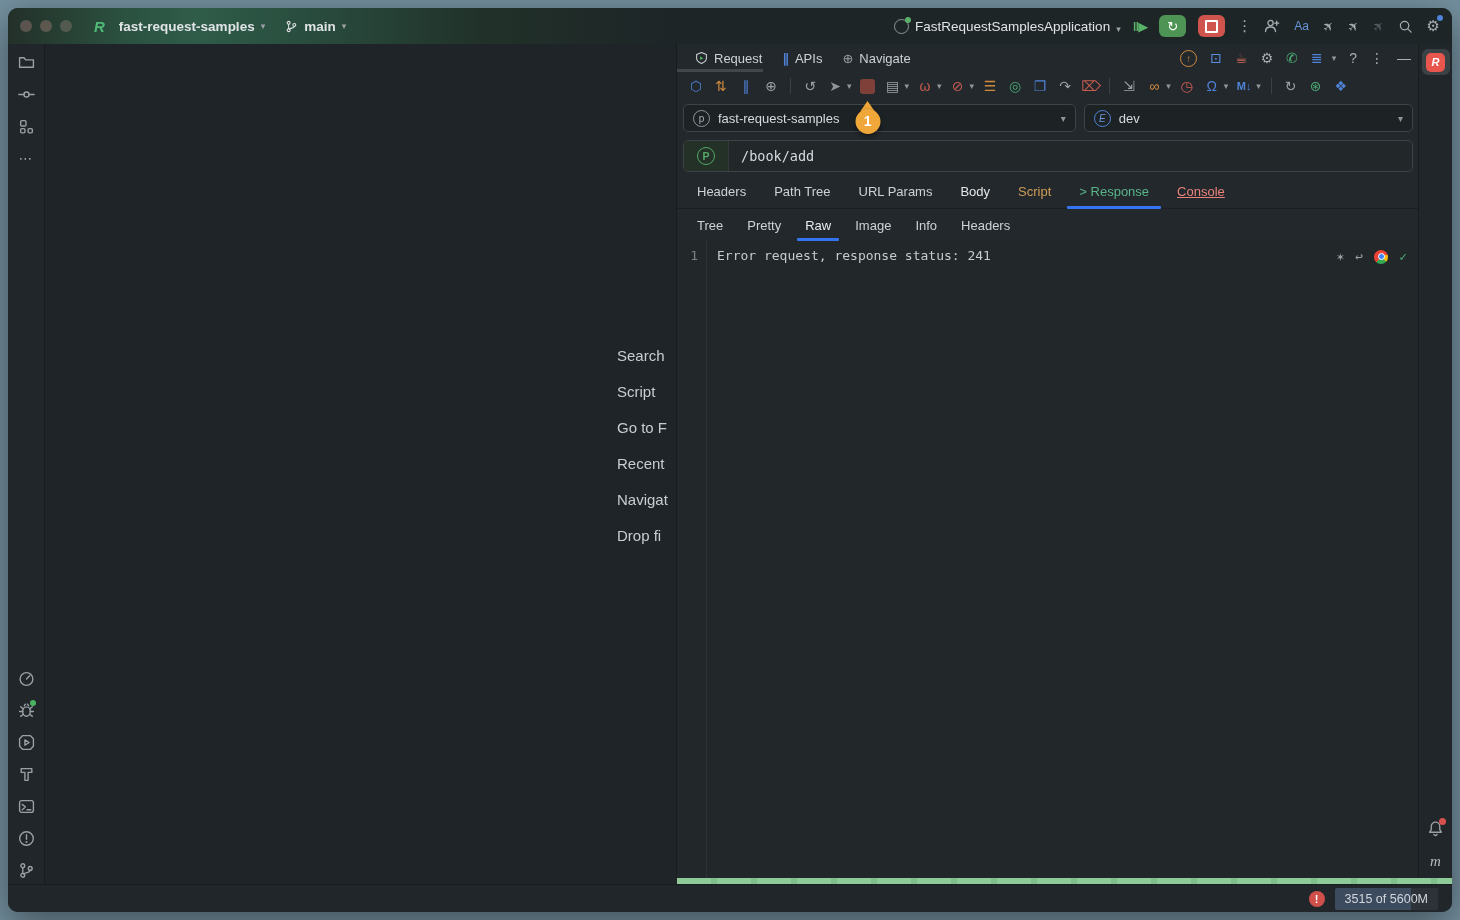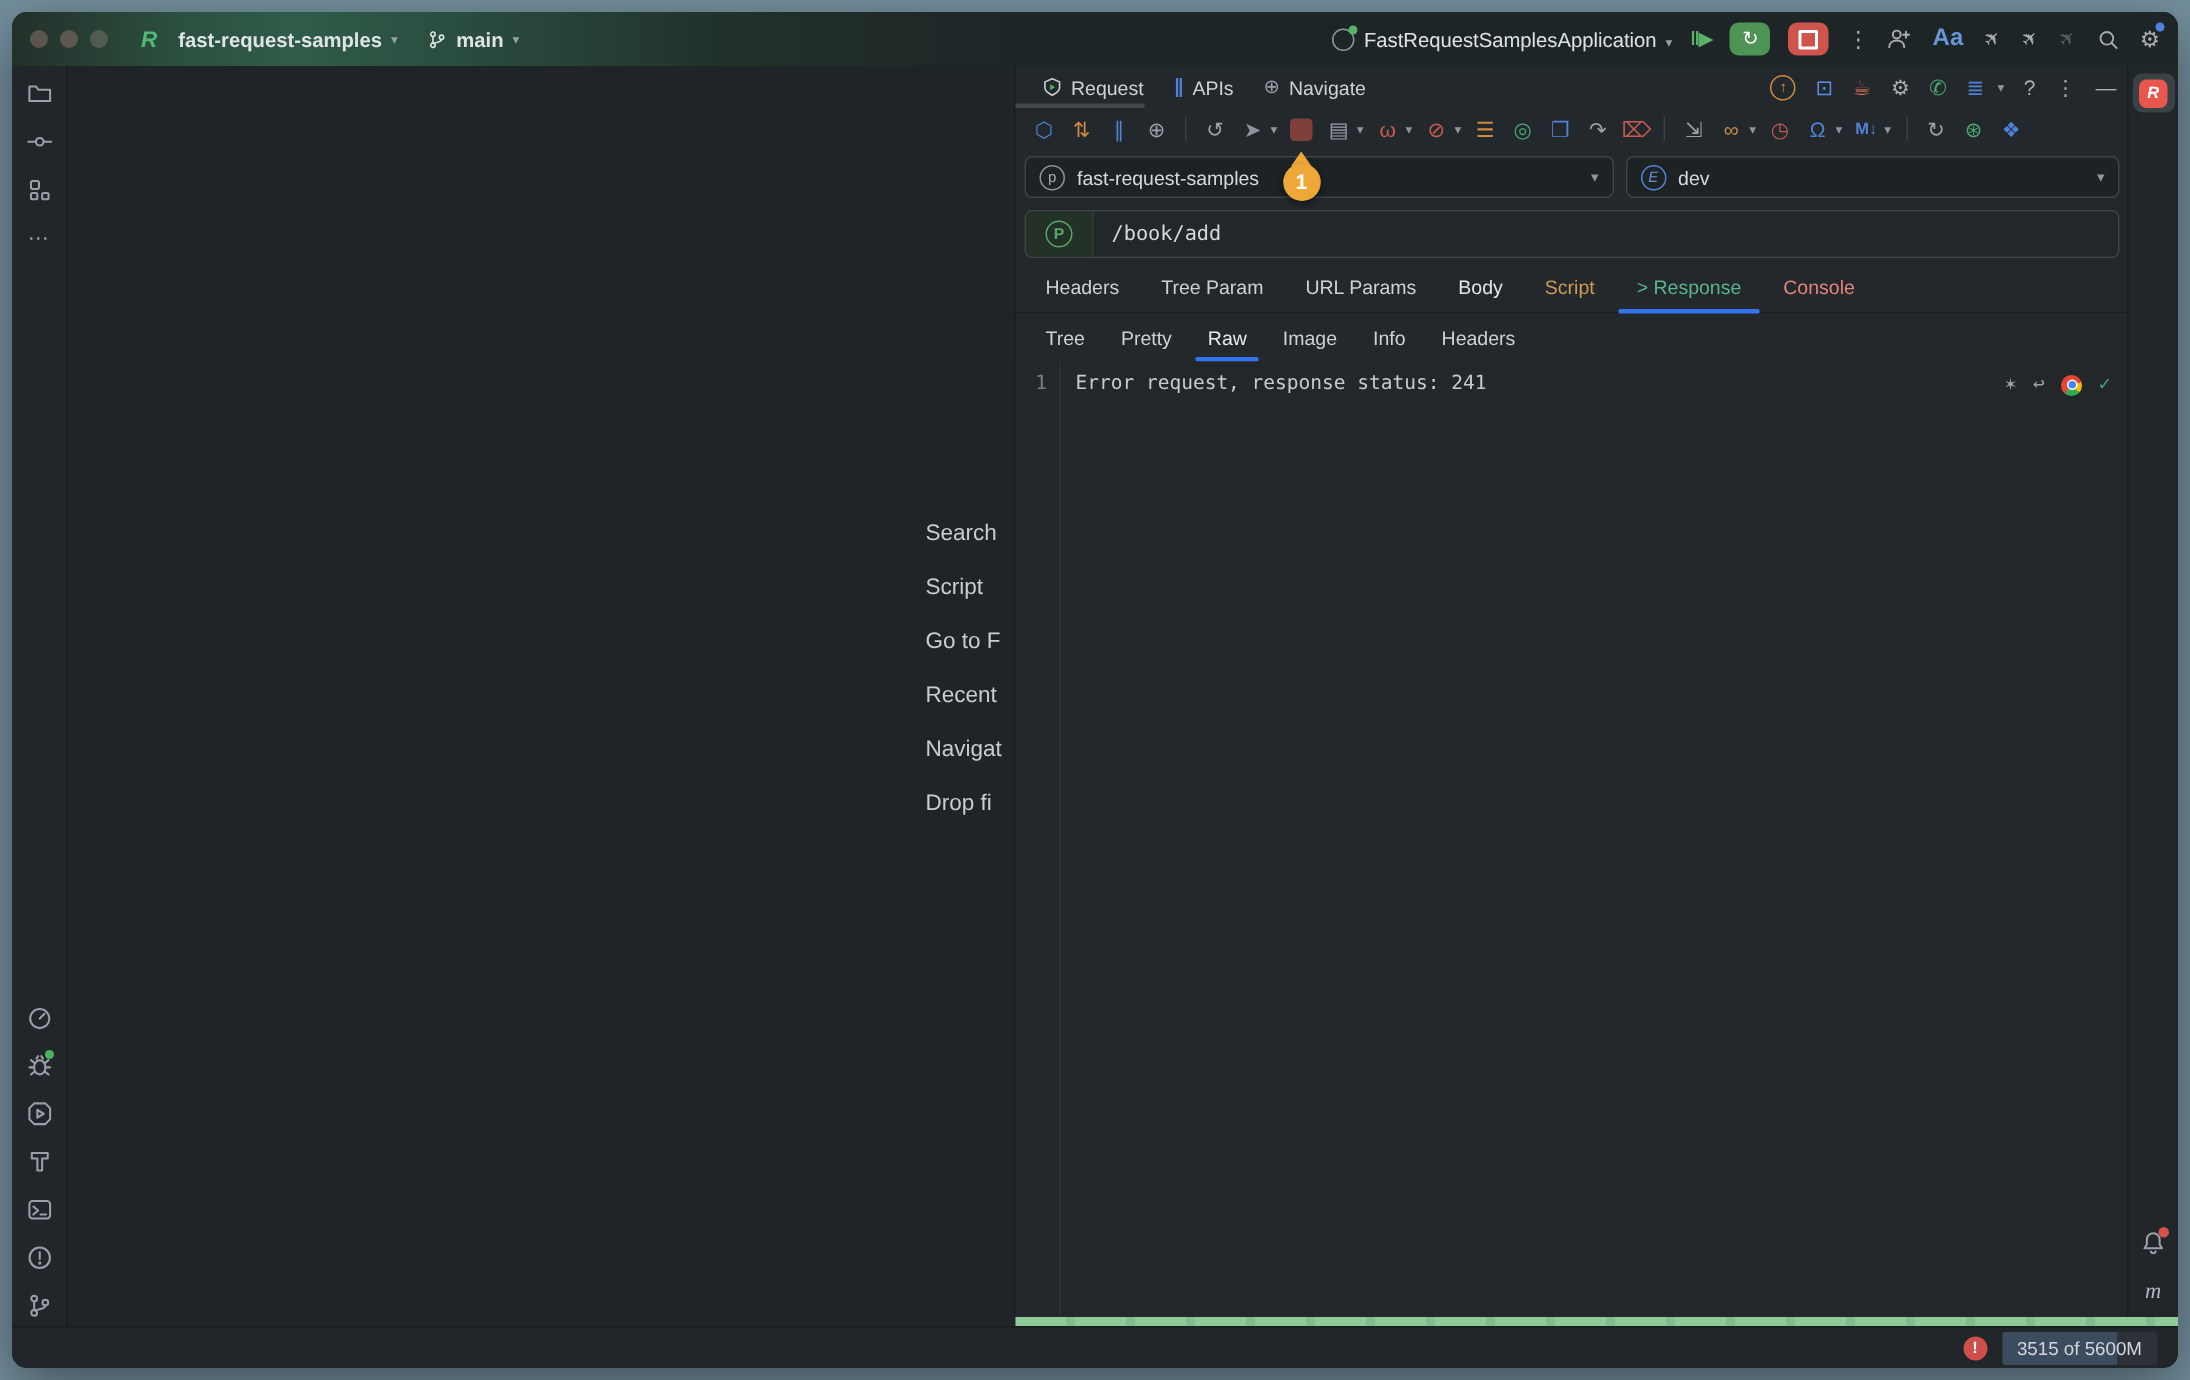--- a/index.html
+++ b/index.html
@@ -158,21 +158,21 @@
       <span class="sqbtn red">
           <span class="stopsq"></span>
         </span>
       <span class="kebab">⋮</span>
       <div class="tbi-row">
         <svg class="ic" viewBox="0 0 16 16" width="16" height="16">
             <circle cx="6.5" cy="5" r="2.6"></circle>
             <path d="M1.5 13.5c0-2.8 2.2-4.5 5-4.5s5 1.7 5 4.5"></path>
             <path d="M12.7 3.2v4M10.7 5.2h4"></path>
           </svg>
-        <span style="color:#6896d6;font-weight:700;font-size:16px">Aa</span>
+        <span style="color:#6896d6;font-weight:400;font-size:12px">Aa</span>
         <span class="plane">✈</span>
         <span class="plane">✈</span>
         <span class="plane dim">✈</span>
         <svg class="ic" viewBox="0 0 16 16" width="15" height="15">
             <circle cx="7" cy="7" r="4.5"></circle>
             <path d="M10.5 10.5L14 14"></path>
           </svg>
         <span class="gearwrap"><span style="font-size:15px">⚙</span><span class="dot"></span></span>
       </div>
     </div>
@@ -347,26 +347,26 @@
 
     <div class="urlrow">
       <div class="method">
         <span class="m-badge">P</span>
       </div>
       <span class="url-text">/book/add</span>
     </div>
 
     <div class="reqtabs">
       <span class="rtab" style="color: rgb(206, 210, 214);">Headers</span>
-      <span class="rtab" style="color: rgb(206, 210, 214);">Tree Param</span>
+      <span class="rtab" style="color: rgb(206, 210, 214);">Path Tree</span>
       <span class="rtab" style="color: rgb(206, 210, 214);">URL Params</span>
       <span class="rtab" style="color: #e5e5e5;">Body</span>
       <span class="rtab" style="color: rgb(207, 155, 86);">Script</span>
       <span class="rtab active" style="color: rgb(89, 181, 137);">&gt; Response</span>
-      <span class="rtab" style="color: rgb(232, 131, 123);">Console</span>
+      <span class="rtab" style="color: rgb(232, 131, 123); text-decoration: underline;">Console</span>
     </div>
 
     <div class="resptabs">
       <span class="ptab">Tree</span>
       <span class="ptab">Pretty</span>
       <span class="ptab active">Raw</span>
       <span class="ptab">Image</span>
       <span class="ptab">Info</span>
       <span class="ptab">Headers</span>
     </div>

